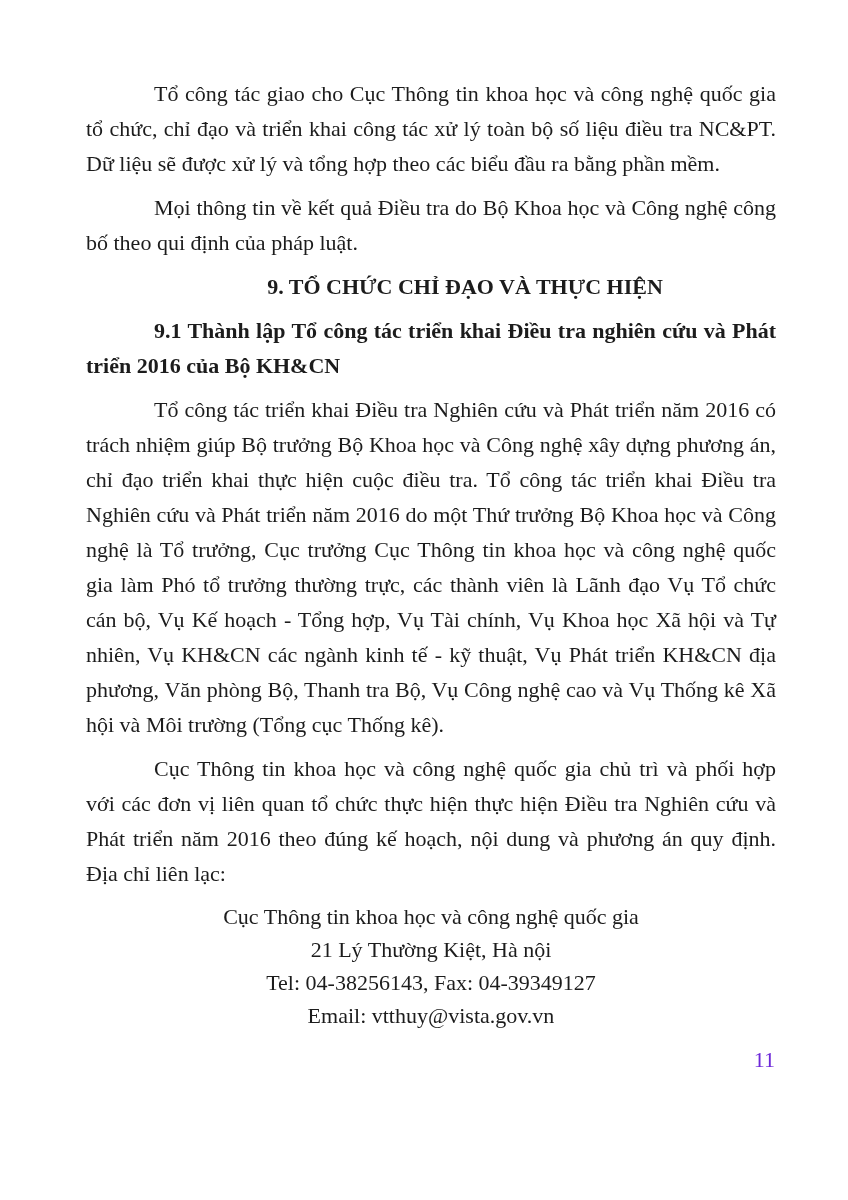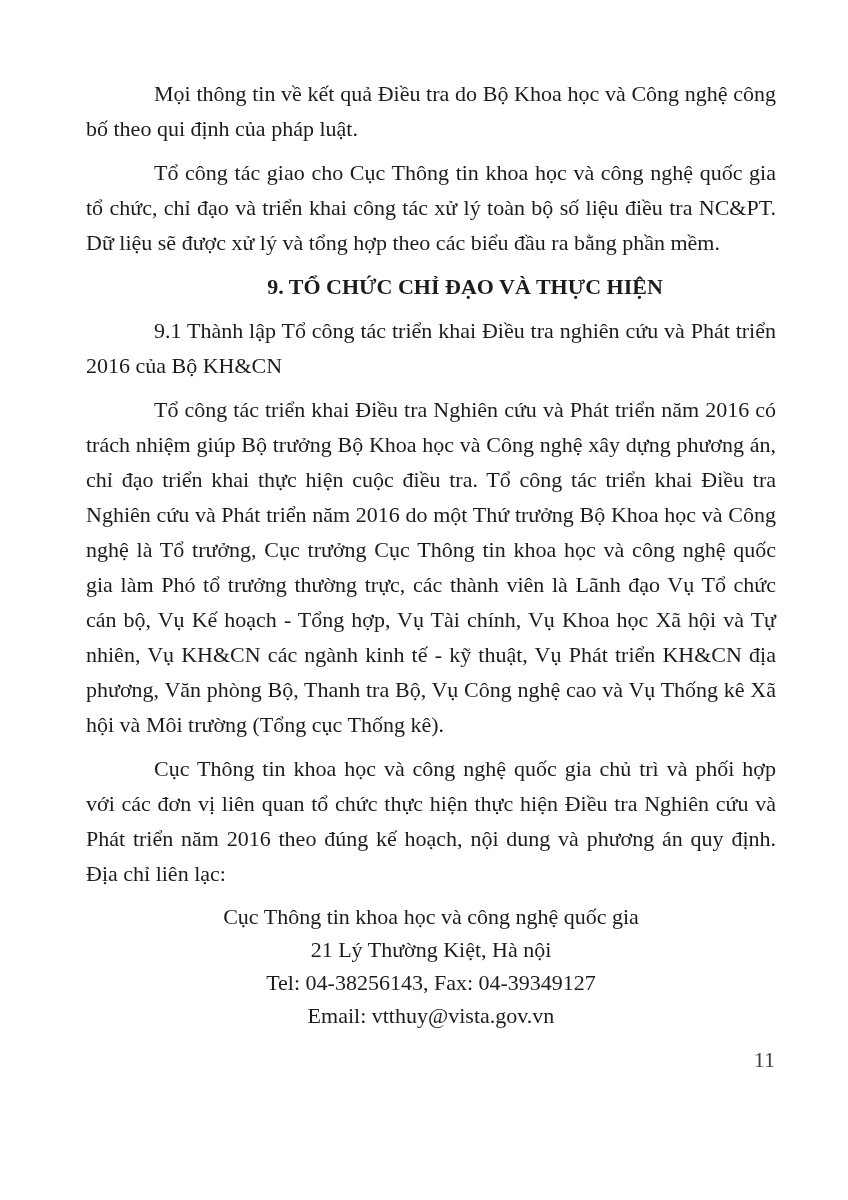--- a/index.html
+++ b/index.html
@@ -27,48 +27,48 @@
   }
   .content p {
     margin: 0 0 9px 0;
     text-indent: 68px;
   }
   .heading-1 {
     font-weight: bold;
     text-align: center;
   }
   .heading-2 {
-    font-weight: normal;
+    font-weight: bold;
   }
   .contact-block {
     text-align: center;
     line-height: 33px;
     margin-top: 2px;
   }
   .contact-block div {
     text-indent: 0;
   }
   .page-number {
     position: absolute;
     top: 1046px;
     right: 73px;
     font-size: 22px;
     line-height: 28px;
-    color: #404040;
+    color: #6d28d9;
   }
 </style>
 </head>
 <body>
 
 <div class="page">
   <div class="content">
 
+    <p>Tổ công tác giao cho Cục Thông tin khoa học và công nghệ quốc gia tổ chức, chỉ đạo và triển khai công tác xử lý toàn bộ số liệu điều tra NC&amp;PT. Dữ liệu sẽ được xử lý và tổng hợp theo các biểu đầu ra bằng phần mềm.</p>
+
     <p>Mọi thông tin về kết quả Điều tra do Bộ Khoa học và Công nghệ công bố theo qui định của pháp luật.</p>
-
-    <p>Tổ công tác giao cho Cục Thông tin khoa học và công nghệ quốc gia tổ chức, chỉ đạo và triển khai công tác xử lý toàn bộ số liệu điều tra NC&amp;PT. Dữ liệu sẽ được xử lý và tổng hợp theo các biểu đầu ra bằng phần mềm.</p>
 
 
     <p class="heading-1">9. TỔ CHỨC CHỈ ĐẠO VÀ THỰC HIỆN</p>
 
     <p class="heading-2">9.1 Thành lập Tổ công tác triển khai Điều tra nghiên cứu và Phát triển 2016 của Bộ KH&amp;CN</p>
 
     <p>Tổ công tác triển khai Điều tra Nghiên cứu và Phát triển năm 2016 có trách nhiệm giúp Bộ trưởng Bộ Khoa học và Công nghệ xây dựng phương án, chỉ đạo triển khai thực hiện cuộc điều tra. Tổ công tác triển khai Điều tra Nghiên cứu và Phát triển năm 2016 do một Thứ trưởng Bộ Khoa học và Công nghệ là Tổ trưởng, Cục trưởng Cục Thông tin khoa học và công nghệ quốc gia làm Phó tổ trưởng thường trực, các thành viên là Lãnh đạo Vụ Tổ chức cán bộ, Vụ Kế hoạch - Tổng hợp, Vụ Tài chính, Vụ Khoa học Xã hội và Tự nhiên, Vụ KH&amp;CN các ngành kinh tế - kỹ thuật, Vụ Phát triển KH&amp;CN địa phương, Văn phòng Bộ, Thanh tra Bộ, Vụ Công nghệ cao và Vụ Thống kê Xã hội và Môi trường (Tổng cục Thống kê).</p>
 
     <p>Cục Thông tin khoa học và công nghệ quốc gia chủ trì và phối hợp với các đơn vị liên quan tổ chức thực hiện thực hiện Điều tra Nghiên cứu và Phát triển năm 2016 theo đúng kế hoạch, nội dung và phương án quy định. Địa chỉ liên lạc:</p>
 

